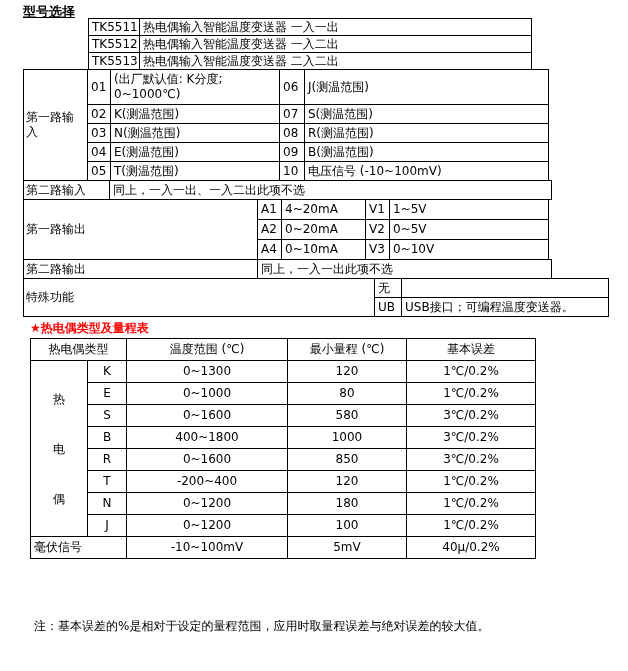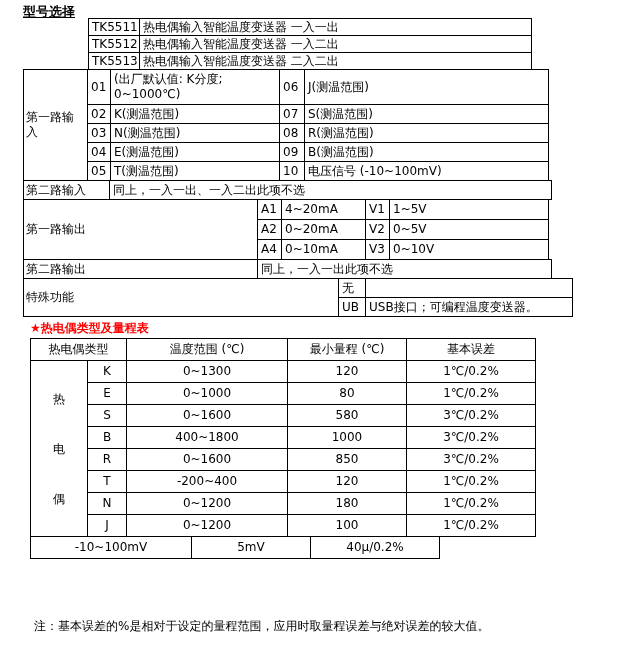--- a/index.html
+++ b/index.html
@@ -19,21 +19,21 @@
   .row>.cell+.cell{margin-left:-1px;}
   .cell{box-sizing:border-box;border:1px solid #000;display:flex;align-items:center;
     padding:0 3px;overflow:hidden;line-height:1.25;background:#fff;flex:0 0 auto;}
   .c{justify-content:center;padding:0 2px;text-align:center;}
   .lab{padding:0 2px;}
   .h18{height:18px}.h20{height:20px}.h21{height:21px}.h23{height:23px}.h36{height:36px}
   .w24{width:24px}.w25{width:25px}.w26{width:26px}.w28{width:28px}.w40{width:40px}
   .w58{width:58px}.w65{width:65px}.w72{width:52px}.w85{width:85px}.w87{width:87px}
   .w97{width:97px}.w130{width:130px}.w138{width:120px}.w160{width:160px}.w162{width:162px}
   .w170{width:170px}.w208{width:208px}.w235{width:235px}.w245{width:245px}
-  .w294{width:316px}.w295{width:295px}.w393{width:393px}.w443{width:443px}
+  .w294{width:352px}.w295{width:295px}.w393{width:393px}.w443{width:443px}
   .vtext{width:16px;line-height:50px;text-align:center;word-break:break-all;}
   .sec-title{position:absolute;left:30px;top:320px;color:#ff0000;font-weight:bold;}
   .notes{position:absolute;left:34px;top:581px;line-height:18px;white-space:pre-wrap;}
 </style>
 </head>
 <body>
 
 <div class="page">
 
   <div class="title">型号选择</div>
@@ -202,20 +202,21 @@
         <div class="row h23">
           <div class="cell w40 c">J</div>
           <div class="cell w162 c">0~1200</div>
           <div class="cell w138 c">100</div>
           <div class="cell w130 c">1℃/0.2%</div>
         </div>
       </div>
     </div>
 
     <div class="row h23">
+      <div class="cell w97">毫伏信号</div>
       <div class="cell w162 c">-10~100mV</div>
       <div class="cell w138 c">5mV</div>
       <div class="cell w130 c">40μ/0.2%</div>
     </div>
 
   </div>
 
   <div class="notes">
     <div>注：基本误差的%是相对于设定的量程范围，应用时取量程误差与绝对误差的较大值。</div>
     

